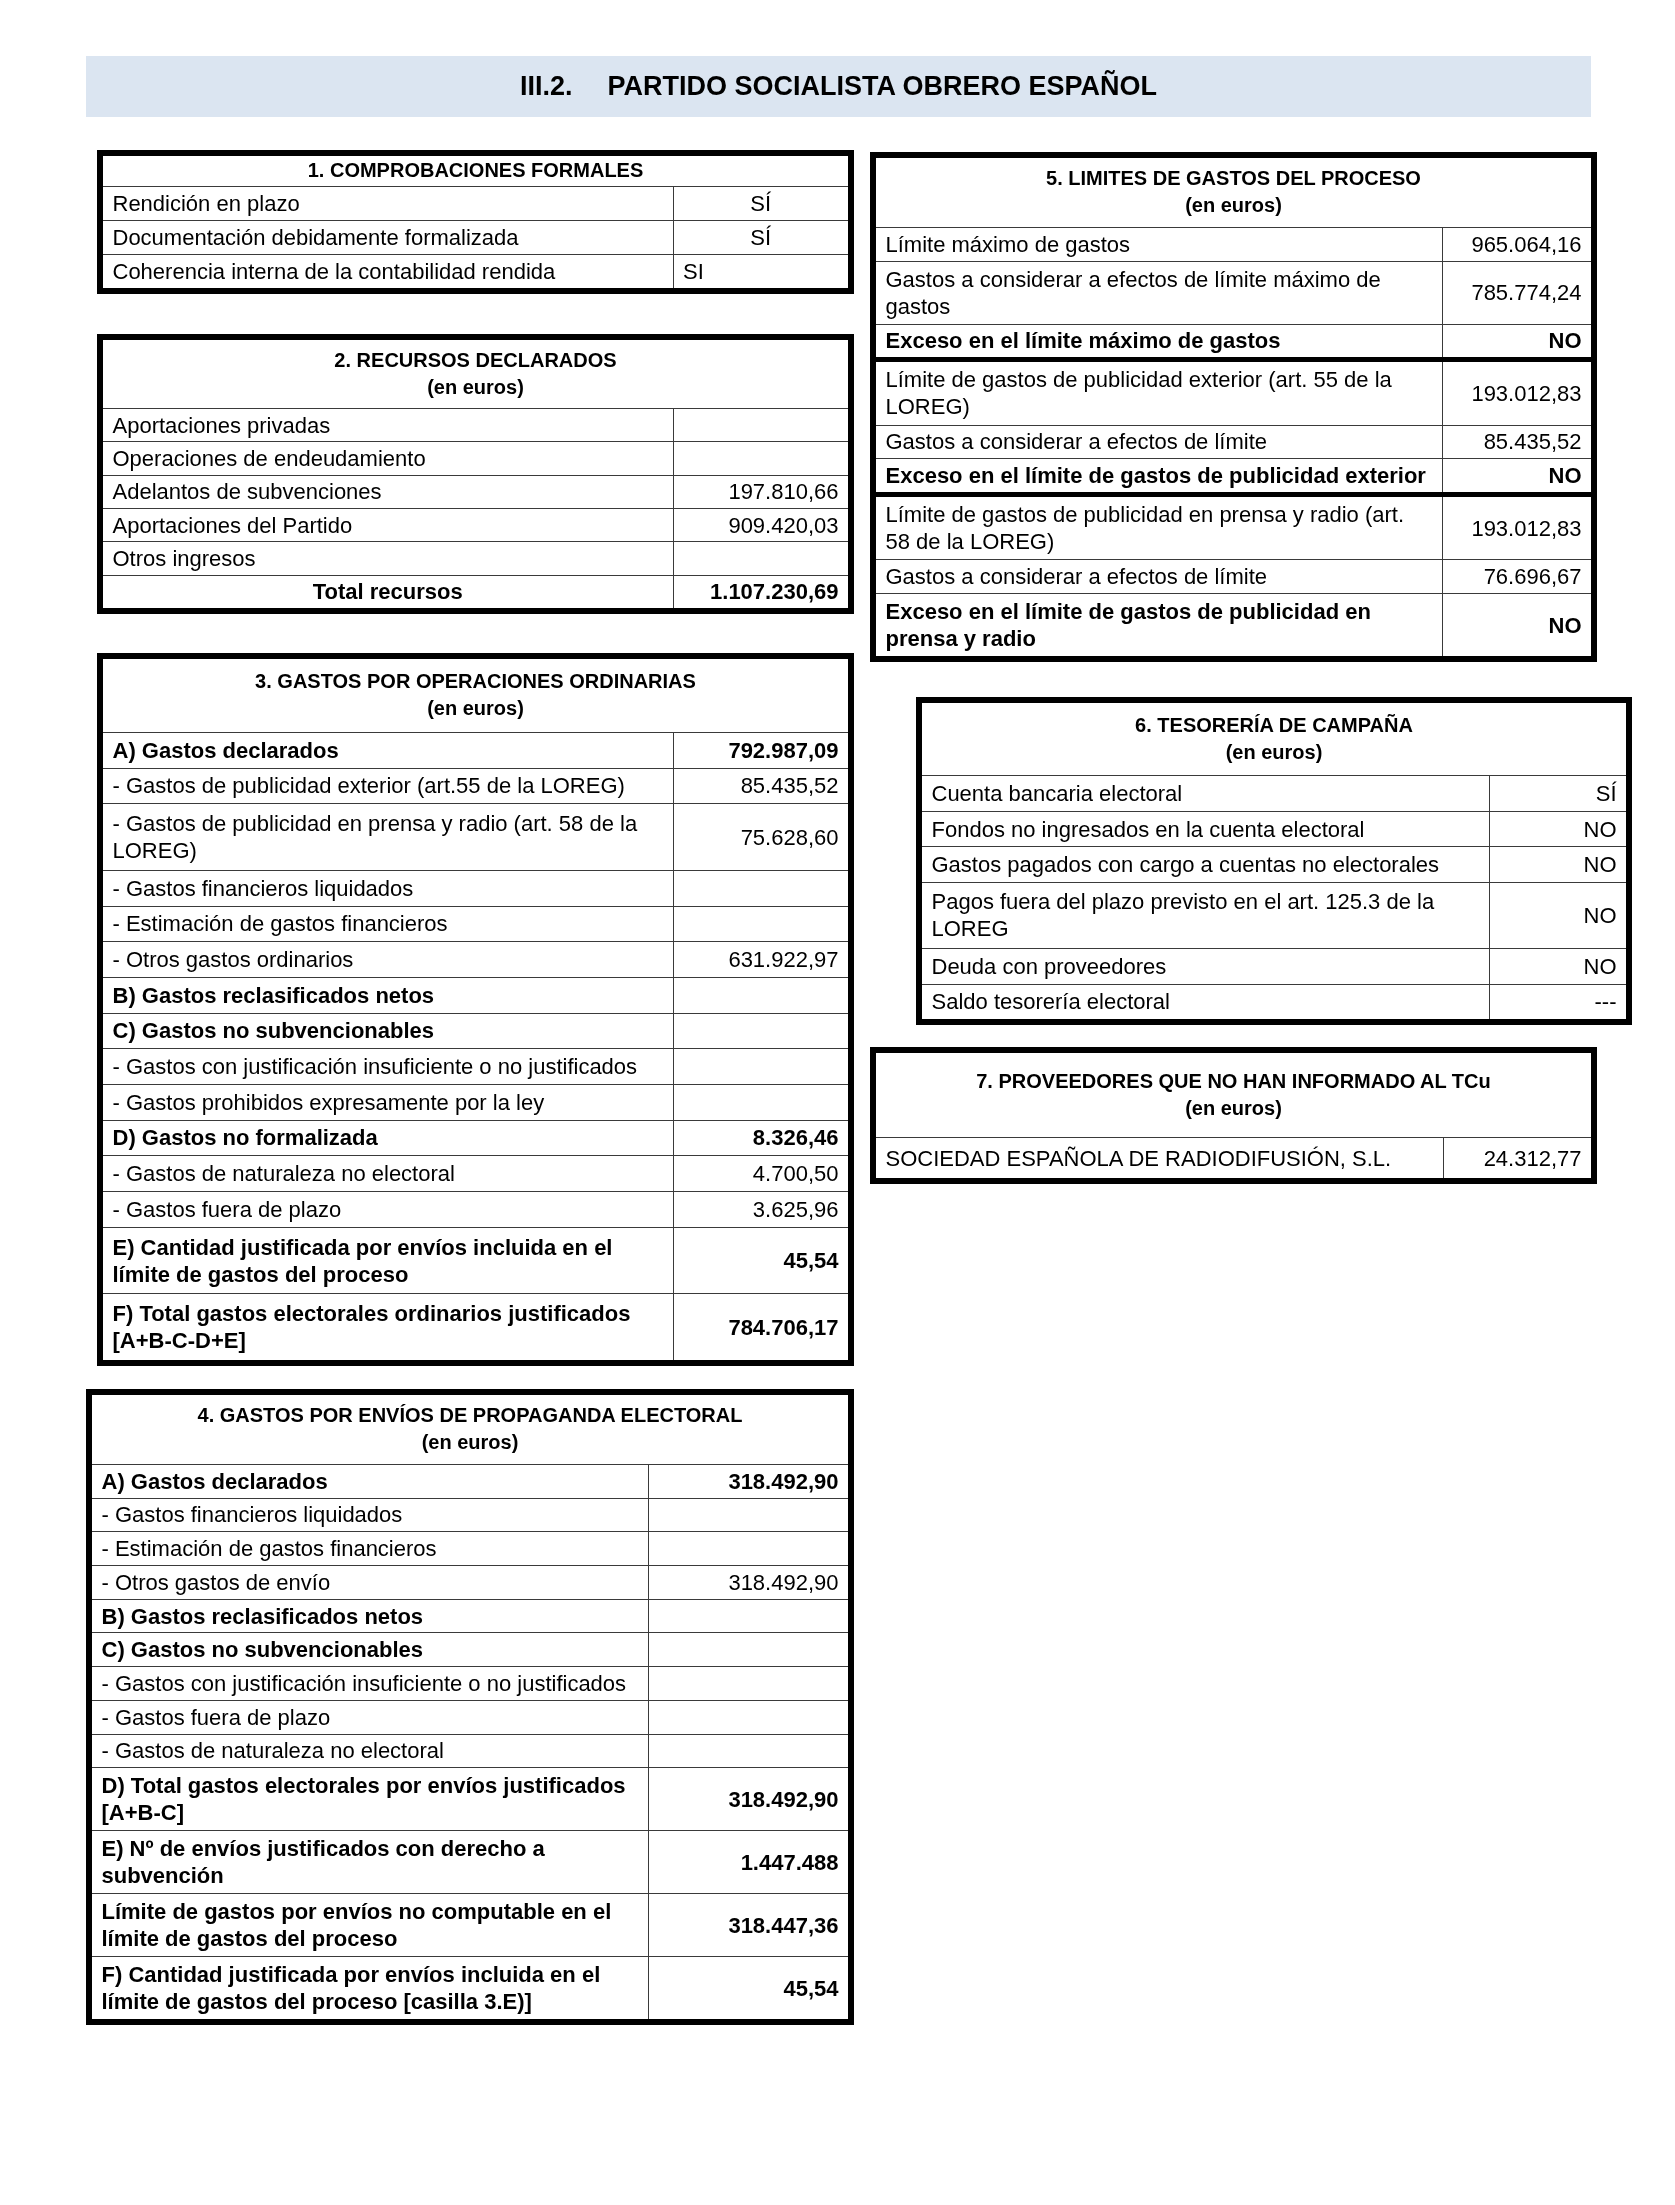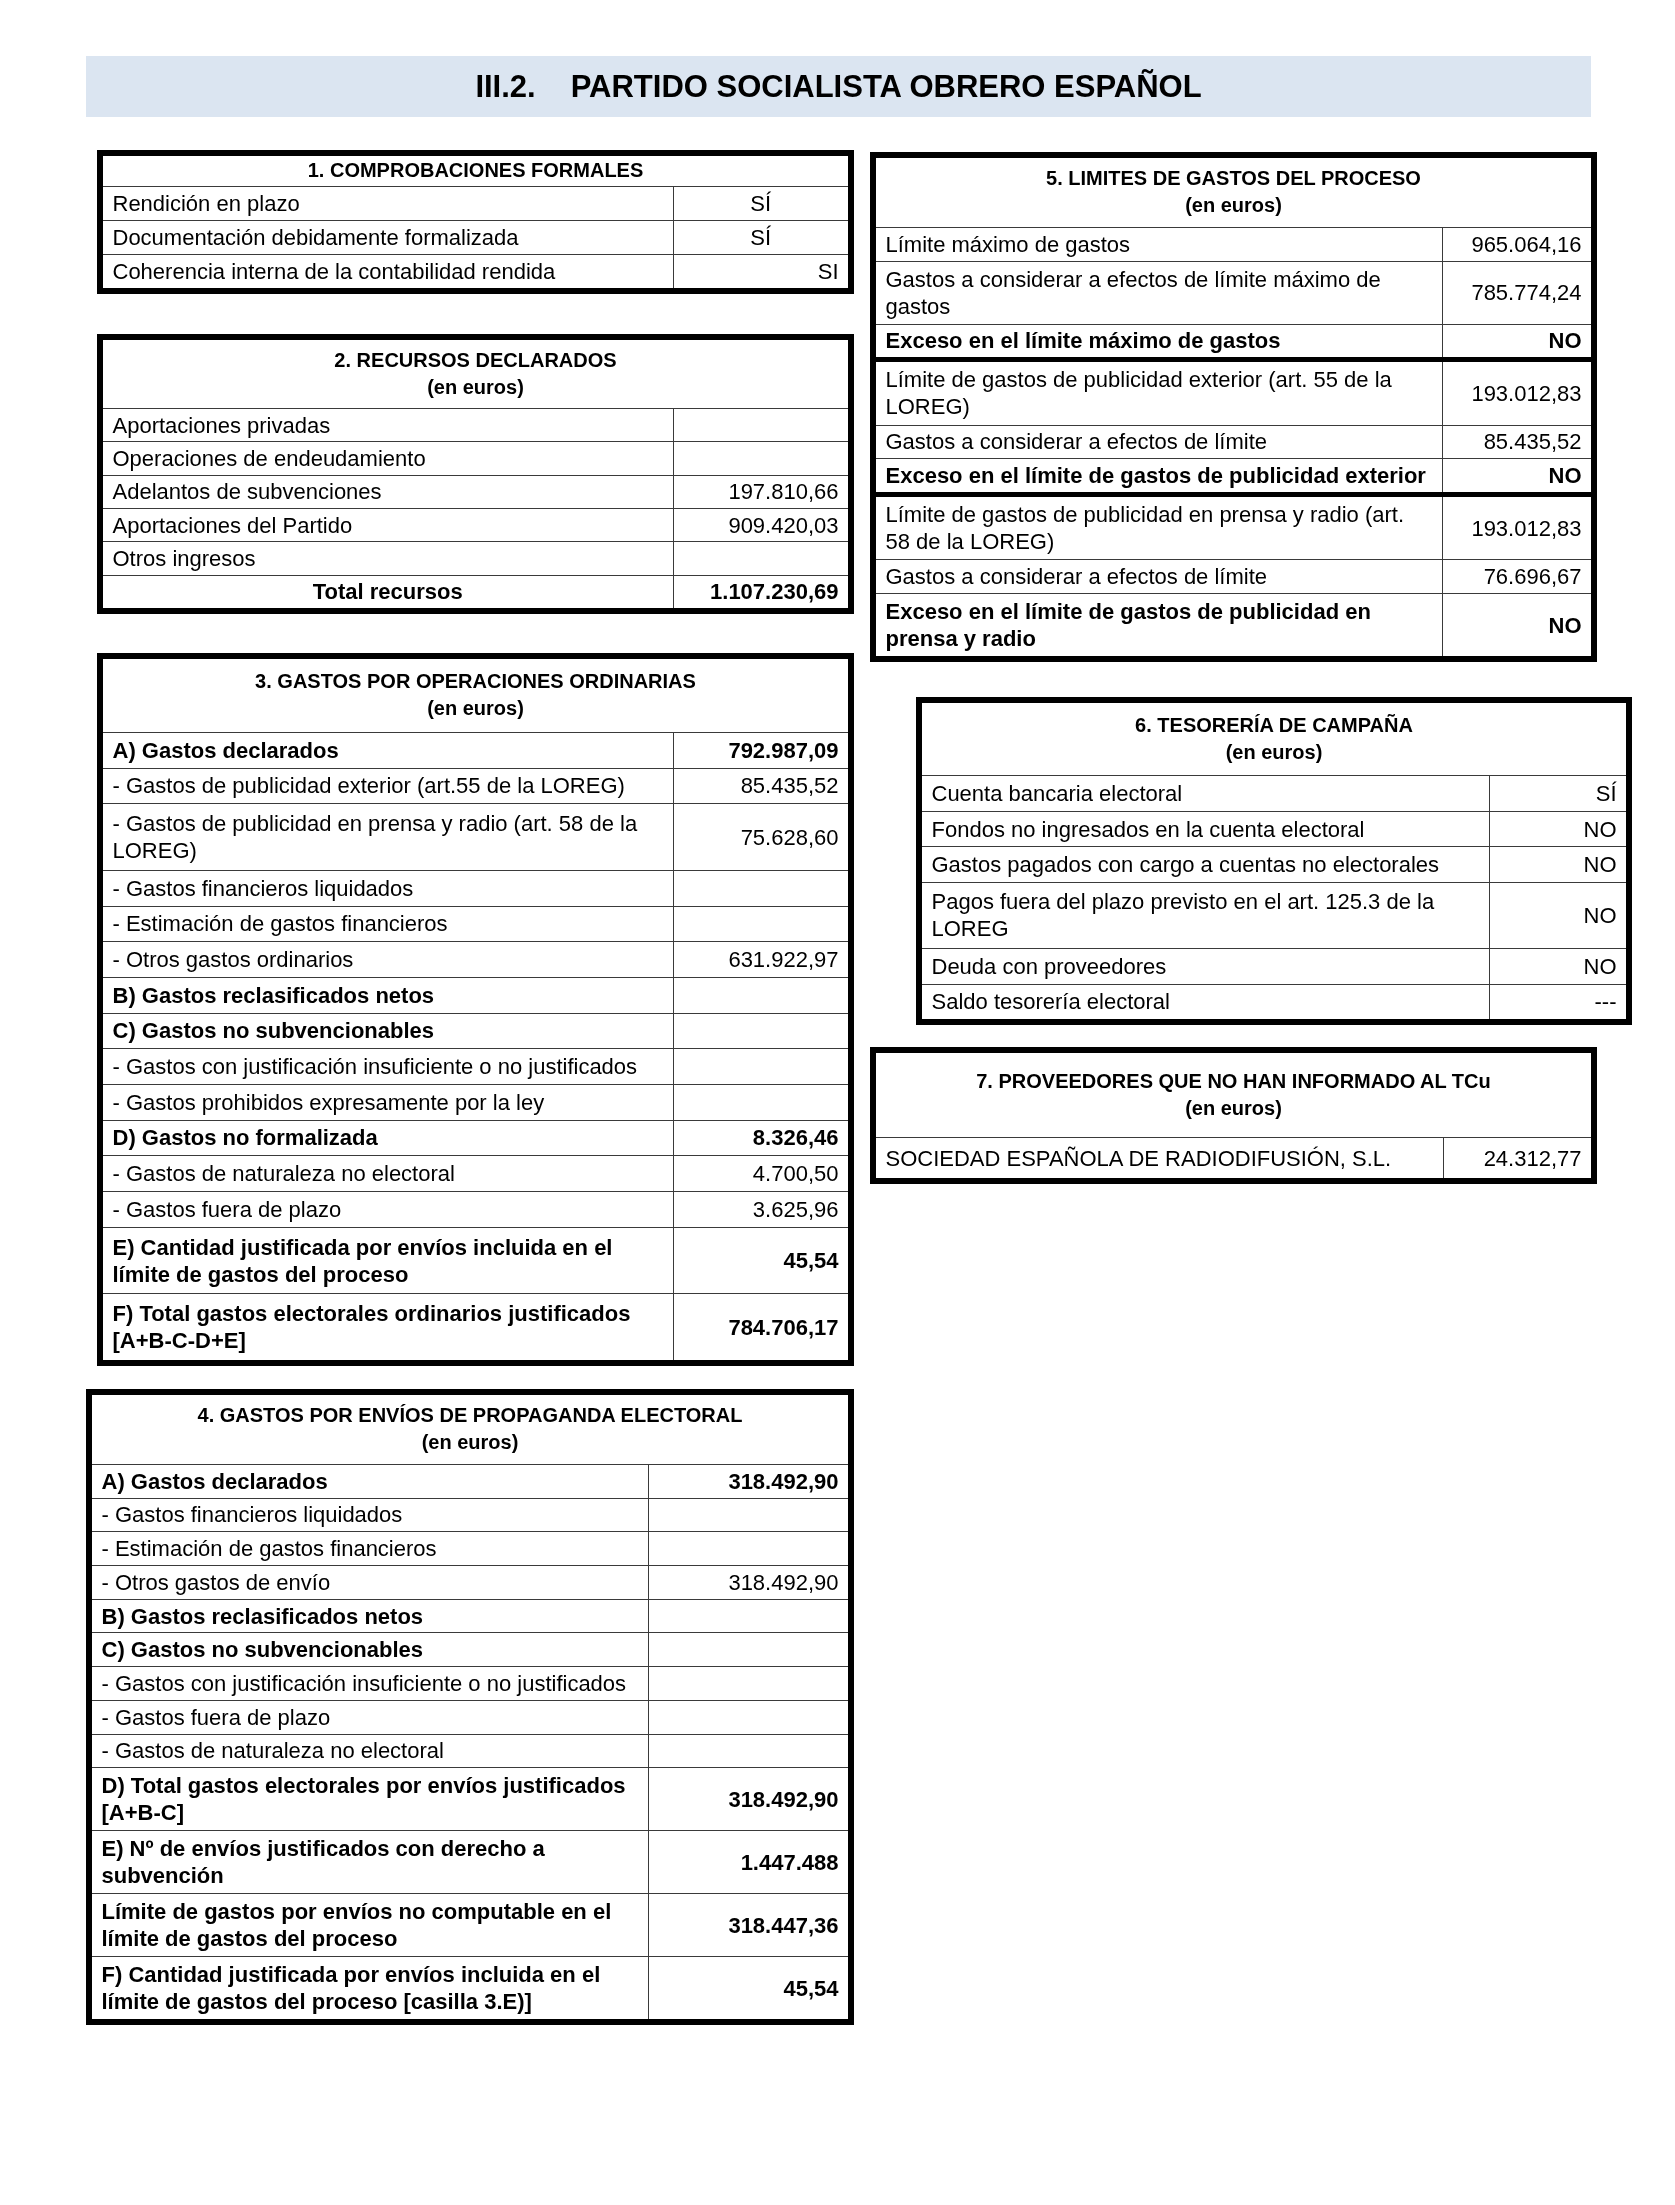--- a/index.html
+++ b/index.html
@@ -3,21 +3,21 @@
 <meta charset="utf-8">
 <style>
   html, body { margin: 0; padding: 0; background: #ffffff; }
   body {
     width: 1675px; height: 2205px; position: relative; overflow: hidden;
     font-family: "Liberation Sans", sans-serif; color: #000;
   }
   .banner {
     position: absolute; left: 86px; top: 56px; width: 1505px; height: 61px;
     background: #DBE5F1; display: flex; align-items: center; justify-content: center;
-    font-weight: bold; font-size: 31px;
+    font-weight: bold; font-size: 27px;
   }
   .banner .num { margin-right: 35px; }
   .box {
     position: absolute; border: 6.4px solid #000; box-sizing: border-box; background: #fff;
   }
   table { border-collapse: collapse; width: 100%; height: 100%; table-layout: fixed; }
   td { font-size: 22px; line-height: 27px; padding: 1.6px 9.5px; border-top: 1.6px solid #3a3a3a; vertical-align: middle; }
   td.v { border-left: 1.6px solid #3a3a3a; text-align: right; padding-right: 9.5px; }
   td.c { text-align: center; }
   tr:first-child td { border-top: none; }
@@ -47,21 +47,21 @@
     <tr>
           <td>Rendición en plazo</td>
           <td class="v c" style="text-align:center">SÍ</td>
         </tr>
     <tr>
           <td>Documentación debidamente formalizada</td>
           <td class="v c" style="text-align:center">SÍ</td>
         </tr>
     <tr>
           <td>Coherencia interna de la contabilidad rendida</td>
-          <td class="v c" style="text-align:right">SI</td>
+          <td class="v c" style="text-align:left">SI</td>
         </tr>
   </tbody>
     </table>
 </div>
 
 <div class="box" style="left:97px; top:334px; width:757px; height:280px;">
   <table>
     <colgroup>
         <col style="width:570px">
         <col>

